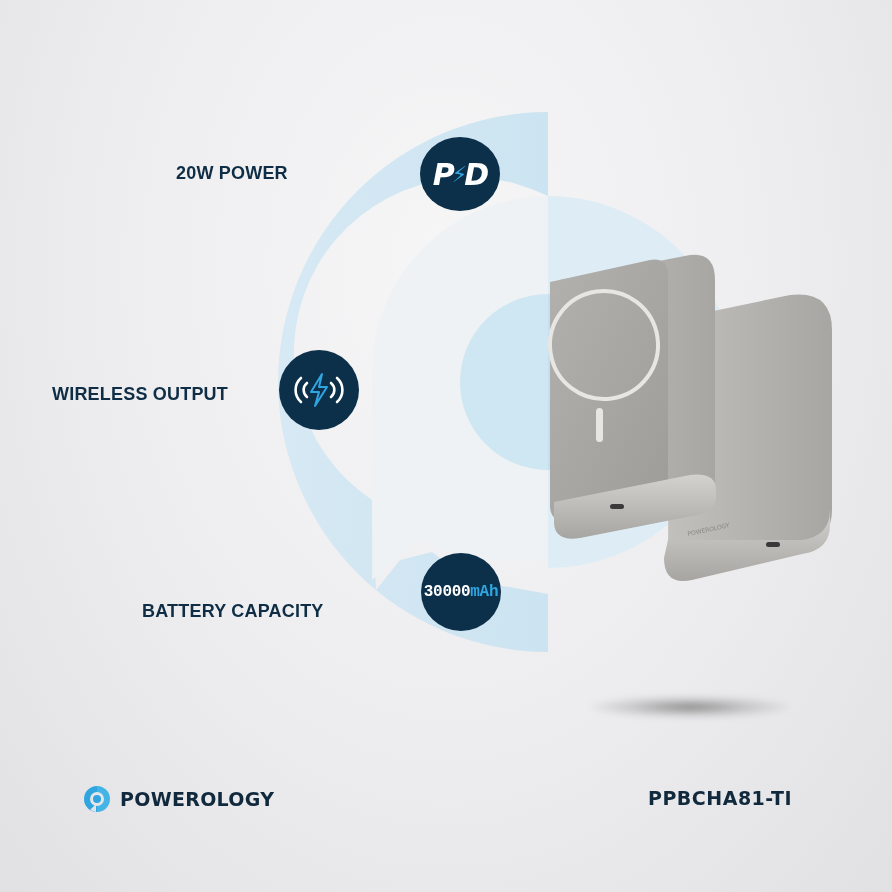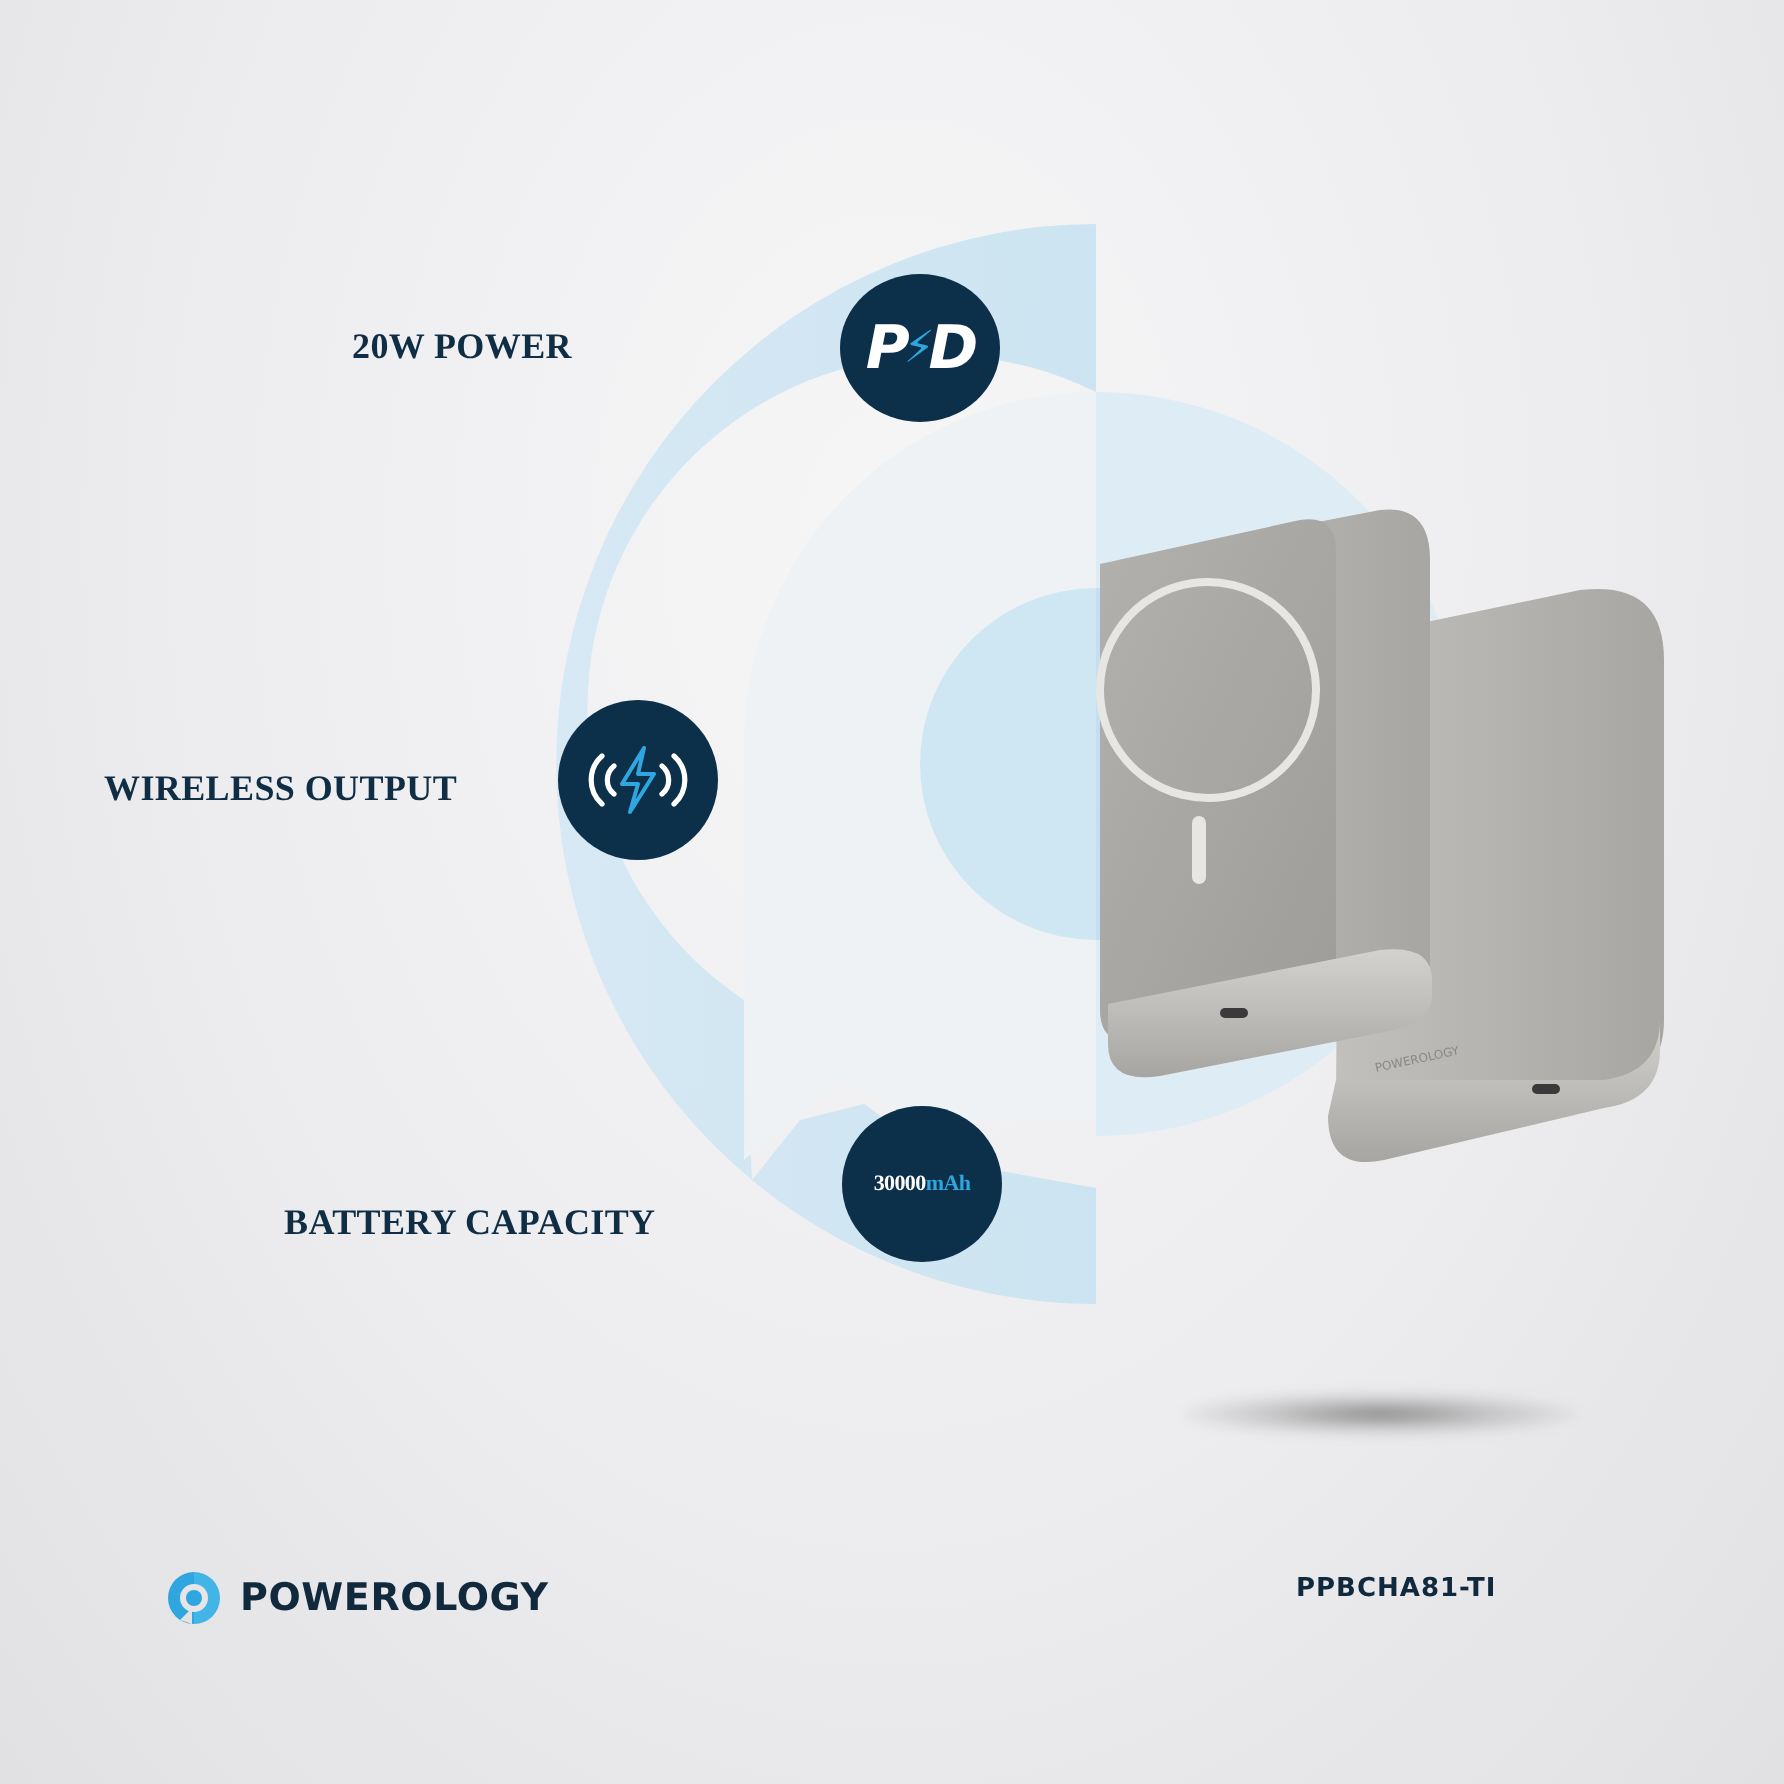--- a/index.html
+++ b/index.html
@@ -5,40 +5,40 @@
     html, body { margin: 0; padding: 0; }
     body {
       width: 892px; height: 892px; overflow: hidden; position: relative;
       background: radial-gradient(ellipse at 50% 30%, #f6f6f7 0%, #eeeef0 50%, #e1e1e3 100%);
       font-family: "DejaVu Sans", sans-serif;
     }
     .stage { position: absolute; inset: 0; }
     .arc-svg { position: absolute; left: 0; top: 0; }
     .label {
       position: absolute; color: #0f2e45; font-weight: bold;
-      font-family: Liberation Serif, serif; letter-spacing: 0.2px;
+      font-family: Liberation Sans, sans-serif; letter-spacing: 0.2px;
       font-size: 18px; line-height: 22px;
     }
     .badge {
       position: absolute; border-radius: 50%; background: #0c2f4a;
       display: flex; align-items: center; justify-content: center;
     }
     .badge-pd { left: 420px; top: 137px; width: 80px; height: 74px; }
     .badge-wireless { left: 279px; top: 350px; width: 80px; height: 80px; }
     .badge-cap { left: 421px; top: 553px; width: 80px; height: 78px; }
     .pd-text {
       font-family: "DejaVu Sans", sans-serif; font-weight: bold; font-style: italic;
       color: #ffffff; font-size: 30px; letter-spacing: -2px; display: flex; align-items: center;
     }
     .pd-bolt { color: #2fa6e0; font-size: 22px; margin: 0 -1px; }
-    .cap-text { font-family: Liberation Serif, serif; font-weight: bold; font-size: 11px; color: #ffffff; letter-spacing: -0.3px; }
+    .cap-text { font-family: Liberation Mono, monospace; font-weight: bold; font-size: 16px; color: #ffffff; letter-spacing: -0.3px; }
     .cap-unit { color: #2fa6e0; }
     .footer-logo { position: absolute; left: 82px; top: 784px; display: flex; align-items: center; gap: 8px; }
     .footer-brand { font-family: "DejaVu Sans", sans-serif; font-weight: bold; font-size: 19px; color: #11293d; letter-spacing: 0.3px; }
-    .footer-model { position: absolute; left: 648px; top: 787px; font-family: "DejaVu Sans", sans-serif; font-weight: bold; font-size: 13px; color: #11293d; letter-spacing: 0.5px; }
+    .footer-model { position: absolute; left: 648px; top: 787px; font-family: "DejaVu Sans", sans-serif; font-weight: bold; font-size: 19px; color: #11293d; letter-spacing: 0.5px; }
     .shadow {
       position: absolute; left: 590px; top: 696px; width: 200px; height: 22px; border-radius: 50%;
       background: radial-gradient(ellipse at center, rgba(60,60,60,0.55) 0%, rgba(90,90,90,0.25) 40%, rgba(200,200,200,0) 75%);
       filter: blur(3px);
     }
     .product { position: absolute; left: 540px; top: 240px; }
   </style>
 </head>
 <body>
 

